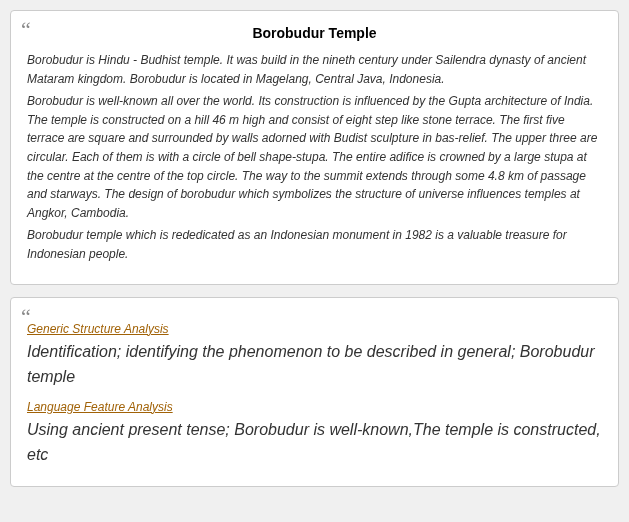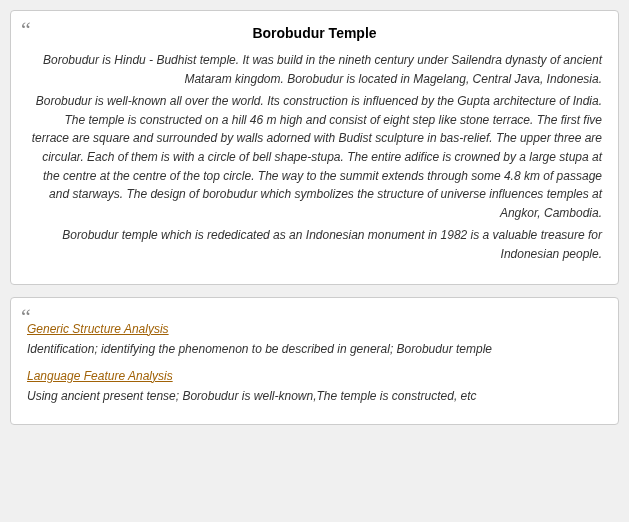--- a/index.html
+++ b/index.html
@@ -45,36 +45,35 @@
 
     .card-body {
       font-size: 12px;
       color: #333333;
       font-style: italic;
       line-height: 1.55;
     }
 
     .card-body p {
       margin-bottom: 4px;
-      text-align: right;
     }
 
     .section-link {
       font-size: 12px;
       color: #a16207;
       text-decoration: underline;
       font-style: italic;
       font-weight: normal;
       display: block;
       margin-top: 8px;
       margin-bottom: 2px;
     }
 
     .section-text {
-      font-size: 12px;
+      font-size: 16px;
       color: #333333;
       font-style: italic;
       line-height: 1.55;
       margin-bottom: 2px;
     }
   </style>
 </head>
 <body>
 
 <div class="card">

